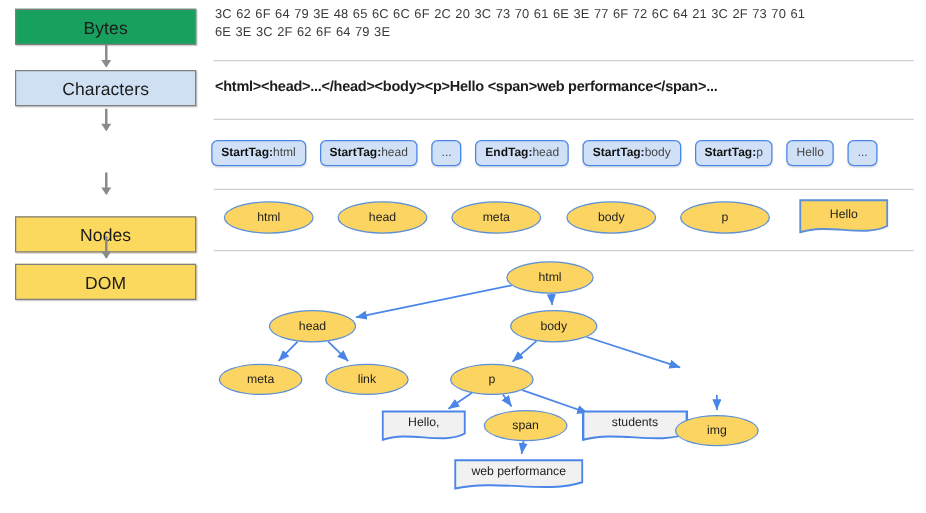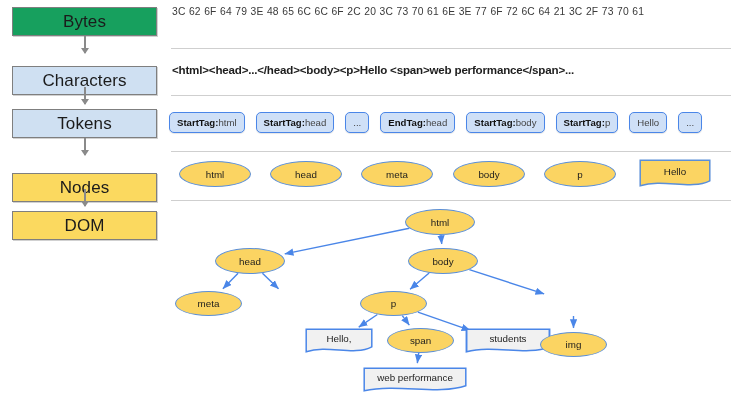--- a/index.html
+++ b/index.html
@@ -28,21 +28,21 @@
     position: absolute;
     left: 12px;
     width: 145px;
     height: 29px;
     box-sizing: border-box;
     border: 1px solid #7f7f7f;
     box-shadow: 1px 1px 0 rgba(0,0,0,0.18);
     display: flex;
     align-items: center;
     justify-content: center;
-    font-size: 17px;
+    font-size: 14px;
     letter-spacing: 0.1px;
   }
   .stage-box.green  { background: #17a05e; color: #1b1b1b; }
   .stage-box.blue   { background: #cfe0f2; color: #1b1b1b; }
   .stage-box.yellow { background: #fbd95f; color: #1b1b1b; }
 
   .stage-arrow {
     position: absolute;
     left: 84px;
     width: 1.6px;
@@ -195,44 +195,42 @@
 </style>
 </head>
 <body>
 
 <div id="pipeline">
   <div class="stage-box green" style="top:7px;">
     <span>Bytes</span>
   </div>
   <div class="stage-arrow" style="top:36px; height:17px;"></div>
 
-  <div class="stage-box blue" style="top:66px;">
+  <div class="stage-box blue" style="top:56px;">
     <span>Characters</span>
   </div>
   <div class="stage-arrow" style="top:87px; height:17px;"></div>
 
-  <div class="stage-box blue" style="top:109px;">
-    <span>Tokens</span>
-  </div>
   <div class="stage-arrow" style="top:138px; height:17px;"></div>
 
   <div class="stage-box yellow" style="top:160px;margin-top:13px;">
     <span>Nodes</span>
   </div>
   <div class="stage-arrow" style="top:189px; height:17px;"></div>
 
   <div class="stage-box yellow" style="top:211px;">
     <span>DOM</span>
   </div>
 </div>
 
 <div id="right">
 
   <div id="bytes-text">
     <div>3C 62 6F 64 79 3E 48 65 6C 6C 6F 2C 20 3C 73 70 61 6E 3E 77 6F 72 6C 64 21 3C 2F 73 70 61</div>
+    <div>6E 3E 3C 2F 62 6F 64 79 3E</div>
   </div>
 
   <div class="hrule" style="top:48px;"></div>
 
   <div id="chars-text">&lt;html&gt;&lt;head&gt;...&lt;/head&gt;&lt;body&gt;&lt;p&gt;Hello &lt;span&gt;web performance&lt;/span&gt;...</div>
 
   <div class="hrule" style="top:95px;"></div>
 
   <div id="tokens-row">
       <div class="token-pill">
@@ -318,20 +316,23 @@
       </div>
       <div class="tnode ell" style="left: 50px; top: 48px; width: 70px; height: 26px;">
         <span>head</span>
       </div>
       <div class="tnode ell" style="left: 243px; top: 48px; width: 70px; height: 26px;">
         <span>body</span>
       </div>
       <div class="tnode ell" style="left: 10px; top: 91px; width: 67px; height: 25px;">
         <span>meta</span>
       </div>
+      <div class="tnode ell" style="left: 95px; top: 91px; width: 67px; height: 25px;">
+        <span>link</span>
+      </div>
       <div class="tnode ell" style="left: 195px; top: 91px; width: 67px; height: 25px;">
         <span>p</span>
       </div>
       <div class="tnode doc-shape" style="left: 140px; top: 128px; width: 68px; height: 25px;">
         <svg class="doc-svg" viewBox="0 0 68 25" preserveAspectRatio="none">
           <path d="M1.2,1.2 L66.8,1.2 L66.8,18.8 C48.96,28.3 23.12,16.3 1.2,23.8 Z" fill="#f1f1f1" stroke="#4a86e8" stroke-width="1.5"></path>
         </svg>
         <span class="doc-label">Hello,</span>
       </div>
       <div class="tnode ell" style="left: 222px; top: 128px; width: 67px; height: 25px;">

